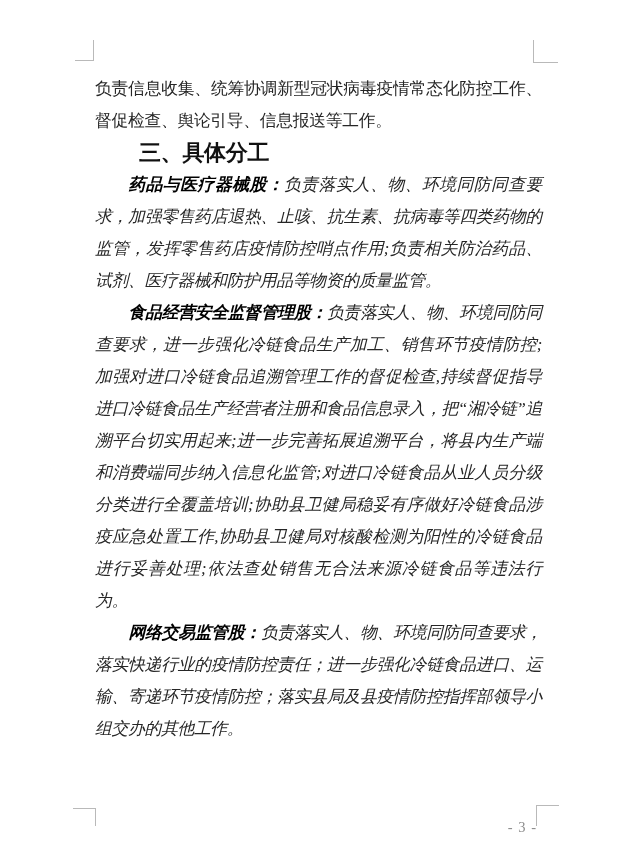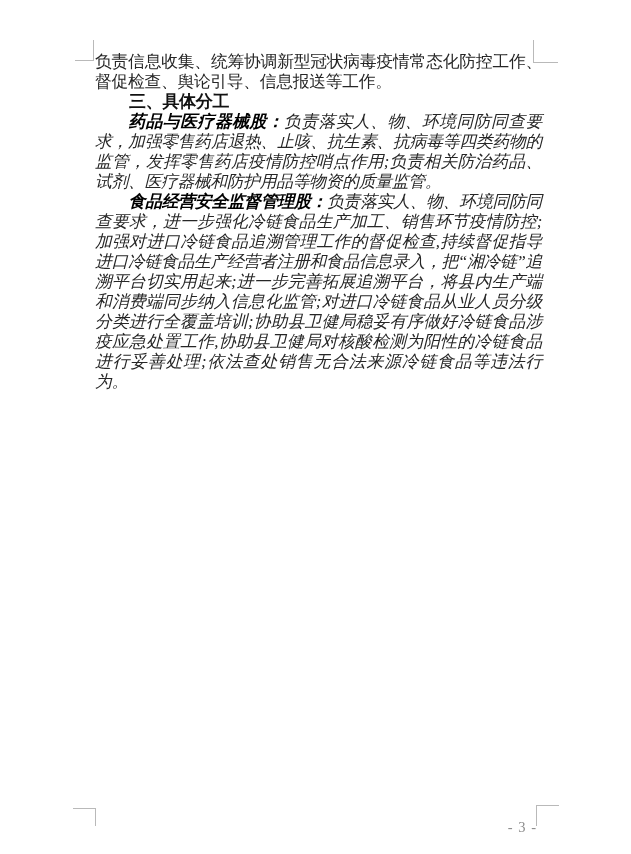--- a/index.html
+++ b/index.html
@@ -30,42 +30,42 @@
     border-top: 1px solid #b9b9b9; border-right: 1px solid #b9b9b9;
   }
   .crop.br {
     left: 536px; top: 805px; width: 22px; height: 20px;
     border-top: 1px solid #b9b9b9; border-left: 1px solid #b9b9b9;
   }
   
   .textblock {
     position: absolute;
     left: 95px;
-    top: 52px;
+    top: 73px;
     width: 447px;
     font-size: 16.8px;
-    line-height: 20px;
+    line-height: 32px;
     letter-spacing: -0.3px;
     color: #262626;
     text-align: justify;
   }
   .textblock p {
     margin: 0;
     padding: 0;
   }
   .para-indent {
     text-indent: 2em;
     font-style: italic;
   }
   .section-heading {
     text-indent: 2em;
     font-weight: 700;
     color: #111111;
     font-family: "Liberation Sans", "DejaVu Sans", sans-serif;
-    font-size: 17px;
+    font-size: 22px;
   }
   .dept-head {
     font-weight: 700;
     color: #000000;
   }
   
   .pagenum {
     position: absolute;
     top: 818px;
     right: 94px;
@@ -97,19 +97,22 @@
     </p>
 
     <p class="para-indent">
       <span class="dept-head">药品与医疗器械股：</span><span>负责落实人、物、环境同防同查要求，加强零售药店退热、止咳、抗生素、抗病毒等四类药物的监管，发挥零售药店疫情防控哨点作用;负责相关防治药品、试剂、医疗器械和防护用品等物资的质量监管。</span>
     </p>
 
     <p class="para-indent">
       <span class="dept-head">食品经营安全监督管理股：</span><span>负责落实人、物、环境同防同查要求，进一步强化冷链食品生产加工、销售环节疫情防控;加强对进口冷链食品追溯管理工作的督促检查,持续督促指导进口冷链食品生产经营者注册和食品信息录入，把“湘冷链”追溯平台切实用起来;进一步完善拓展追溯平台，将县内生产端和消费端同步纳入信息化监管;对进口冷链食品从业人员分级分类进行全覆盖培训;协助县卫健局稳妥有序做好冷链食品涉疫应急处置工作,协助县卫健局对核酸检测为阳性的冷链食品进行妥善处理;依法查处销售无合法来源冷链食品等违法行为。</span>
     </p>
 
+    <p class="para-indent">
+      <span class="dept-head">网络交易监管股：</span><span>负责落实人、物、环境同防同查要求，落实快递行业的疫情防控责任；进一步强化冷链食品进口、运输、寄递环节疫情防控；落实县局及县疫情防控指挥部领导小组交办的其他工作。</span>
+    </p>
 
 
   </div>
 
   <div class="pagenum">- 3 -</div>
 
 </div>
 
 </body></html>

